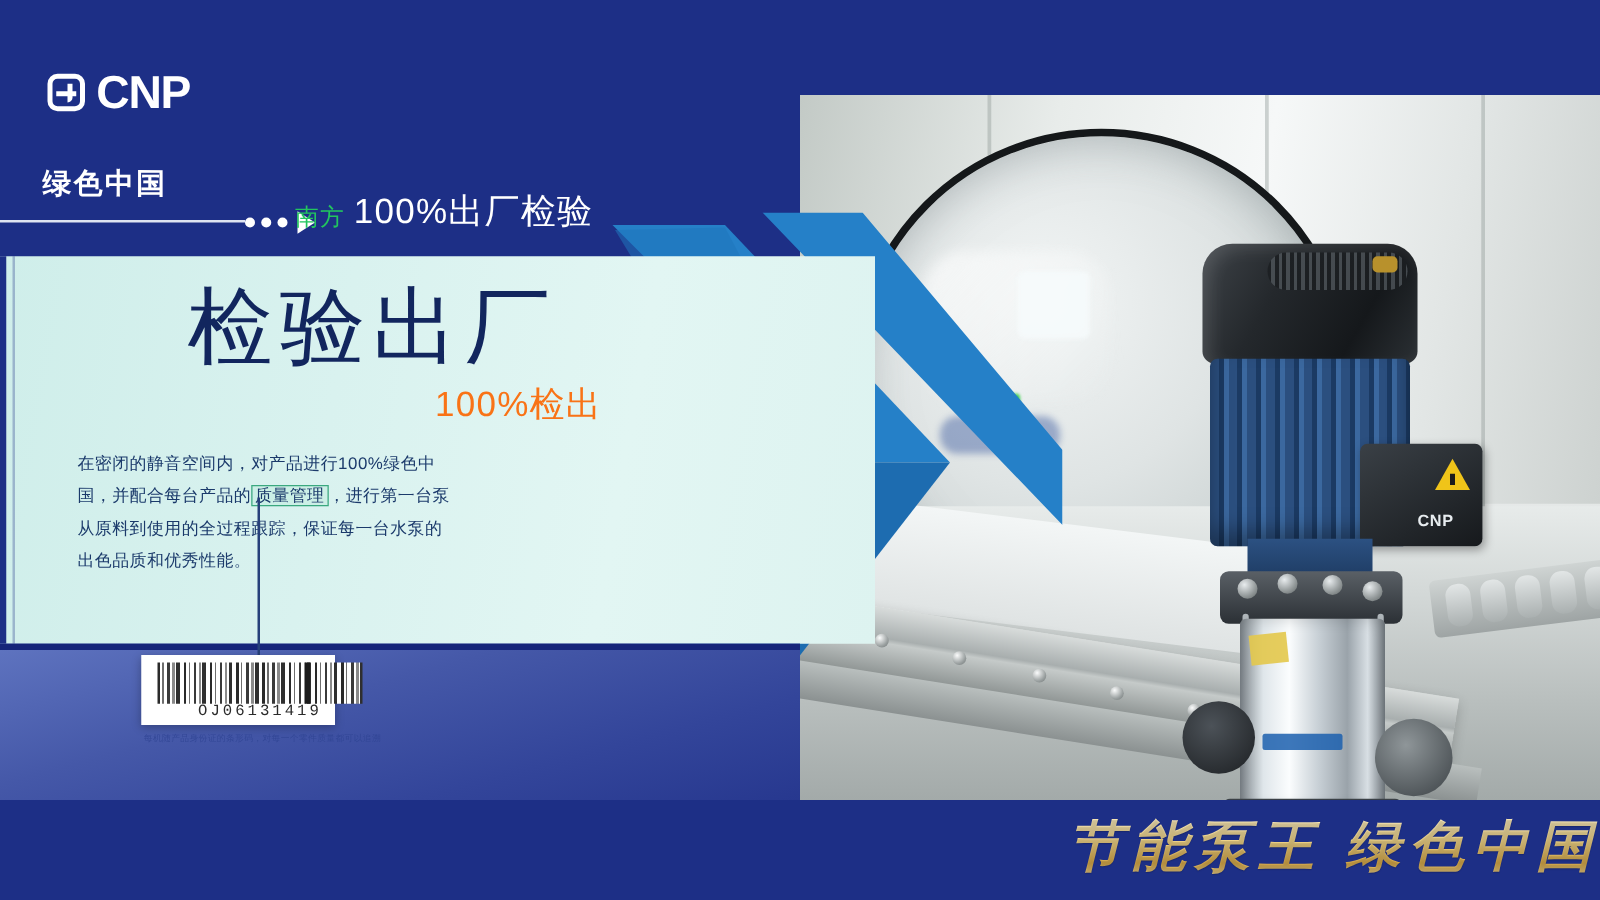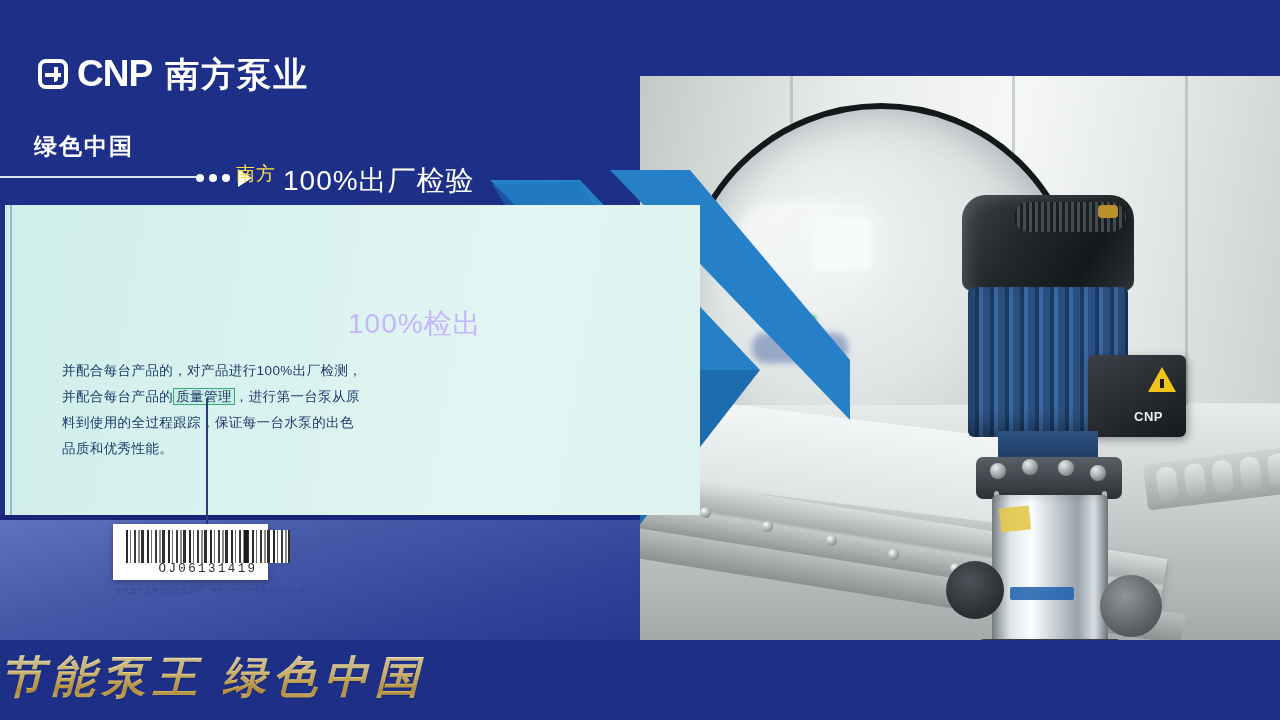--- a/index.html
+++ b/index.html
@@ -130,26 +130,26 @@
   .logo .mark::before{content:"";position:absolute;left:3px;top:10px;width:16px;height:4px;background:#fff;}
   .logo .mark::after{content:"";position:absolute;left:12px;top:4px;width:4px;height:15px;background:#fff;border-radius:0 0 4px 0;}
   .logo .wordmark{color:#fff;font-size:37px;font-weight:bold;letter-spacing:-1px;line-height:1;}
   .logo .cn{color:#fff;font-size:34px;font-weight:bold;letter-spacing:2px;line-height:1;margin-left:4px;}
 
   .sectionlabel{position:absolute;left:34px;top:131px;color:#fff;font-size:23px;font-weight:bold;letter-spacing:2px;}
   .hrule{position:absolute;left:0;top:176px;width:196px;height:2px;background:#dfe4f2;}
   .dots{position:absolute;left:196px;top:169px;display:flex;align-items:center;gap:5px;}
   .dots .d{width:8px;height:8px;border-radius:50%;background:#fff;}
   .dots .tri{width:0;height:0;border-top:9px solid transparent;border-bottom:9px solid transparent;border-left:14px solid #fff;margin-left:3px;}
-  .nanfang{position:absolute;left:236px;top:161px;color:#fde047;font-size:19px;letter-spacing:1px;}
-  .headline-small{position:absolute;left:283px;top:150px;color:#fff;font-size:28px;letter-spacing:1px;margin-top:12px;}
+  .nanfang{position:absolute;left:236px;top:161px;color:#22c55e;font-size:19px;letter-spacing:1px;}
+  .headline-small{position:absolute;left:283px;top:150px;color:#fff;font-size:28px;letter-spacing:1px;}
 
   
   .bigtitle{position:absolute;left:150px;top:228px;color:#12265e;font-size:68px;letter-spacing:6px;line-height:1;}
-  .subtitle{position:absolute;left:348px;top:305px;color:#c4b5fd;font-size:28px;letter-spacing:1px;}
+  .subtitle{position:absolute;left:348px;top:305px;color:#f97316;font-size:28px;letter-spacing:1px;}
   .bodytext{
     position:absolute;left:62px;top:358px;width:302px;color:#1b3a6b;font-size:13.5px;
     line-height:26px;letter-spacing:.4px;
   }
   .bodytext .hl{border:1.5px solid #3aa87f;padding:0 2px;background:rgba(180,236,216,.35);}
 
   
   .leader{position:absolute;left:206px;top:398px;width:1.5px;height:132px;background:#26407a;}
 
   
@@ -163,21 +163,21 @@
       #8a8a8a 12px 14px,#fff 14px 15px,#2f2f2f 15px 18px,#fff 18px 21px);}
   .bars .heavy{position:absolute;left:118px;top:0;width:4px;height:100%;background:#1b1b1b;}
   .bnum{position:absolute;left:0;top:38px;width:190px;text-align:center;color:#2b2b2b;
     font-family:"Liberation Mono","DejaVu Sans Mono",monospace;font-size:12.5px;letter-spacing:2.4px;}
   .bcaption{position:absolute;left:100px;top:586px;width:220px;text-align:center;
     color:#2e4392;font-size:7px;letter-spacing:.3px;opacity:.75;}
 
   
   .footer{position:absolute;left:0;top:640px;width:1280px;height:80px;background:#1d2f86;}
   .slogan{
-    position:absolute;left:0;top:648px;width:1280px;text-align:left;
+    position:absolute;left:0;top:648px;width:1280px;text-align:right;
     font-family:"Liberation Serif","DejaVu Serif",serif;font-size:44px;font-weight:bold;
     letter-spacing:7px;font-style:italic;
     background:linear-gradient(180deg,#fdf2cf 0%,#f3d78a 42%,#d9ab4a 72%,#f6e4ae 100%);
     -webkit-background-clip:text;background-clip:text;color:transparent;
     text-shadow:0 1px 1px rgba(0,0,0,.18);
   }
 </style>
 </head>
 <body>
 
@@ -256,37 +256,37 @@
 
   <div class="panel"></div>
   <div class="panel-edge"></div>
   <div class="panel-edge2"></div>
   <div class="lowerzone"></div>
   <div class="lowerzone-top"></div>
 
   <div class="logo">
     <span class="mark"></span>
     <span class="wordmark">CNP</span>
-    <span class="cn">南方泵业</span>
   </div>
 
   <div class="sectionlabel">绿色中国</div>
   <div class="hrule"></div>
   <div class="dots">
     <span class="d"></span>
       <span class="d"></span>
       <span class="d"></span>
     <span class="tri"></span>
   </div>
   <div class="nanfang">南方</div>
   <div class="headline-small">100%出厂检验</div>
 
+  <div class="bigtitle">检验出厂</div>
   <div class="subtitle">100%检出</div>
 
-  <div class="bodytext"><span>并配合每台产品的，对产品进行100%出厂检测，并配合每台产品的</span><span class="hl">质量管理</span><span>，进行第一台泵从原料到使用的全过程跟踪，保证每一台水泵的出色品质和优秀性能。</span></div>
+  <div class="bodytext"><span>在密闭的静音空间内，对产品进行100%绿色中国，并配合每台产品的</span><span class="hl">质量管理</span><span>，进行第一台泵从原料到使用的全过程跟踪，保证每一台水泵的出色品质和优秀性能。</span></div>
 
   <div class="leader"></div>
 
   <div class="bcard">
     <div class="bars">
         <span class="heavy"></span>
       </div>
     <div class="bnum">OJ06131419</div>
   </div>
   <div class="bcaption">每机随产品身份证的条形码，对每一个零件质量都可以追溯</div>

